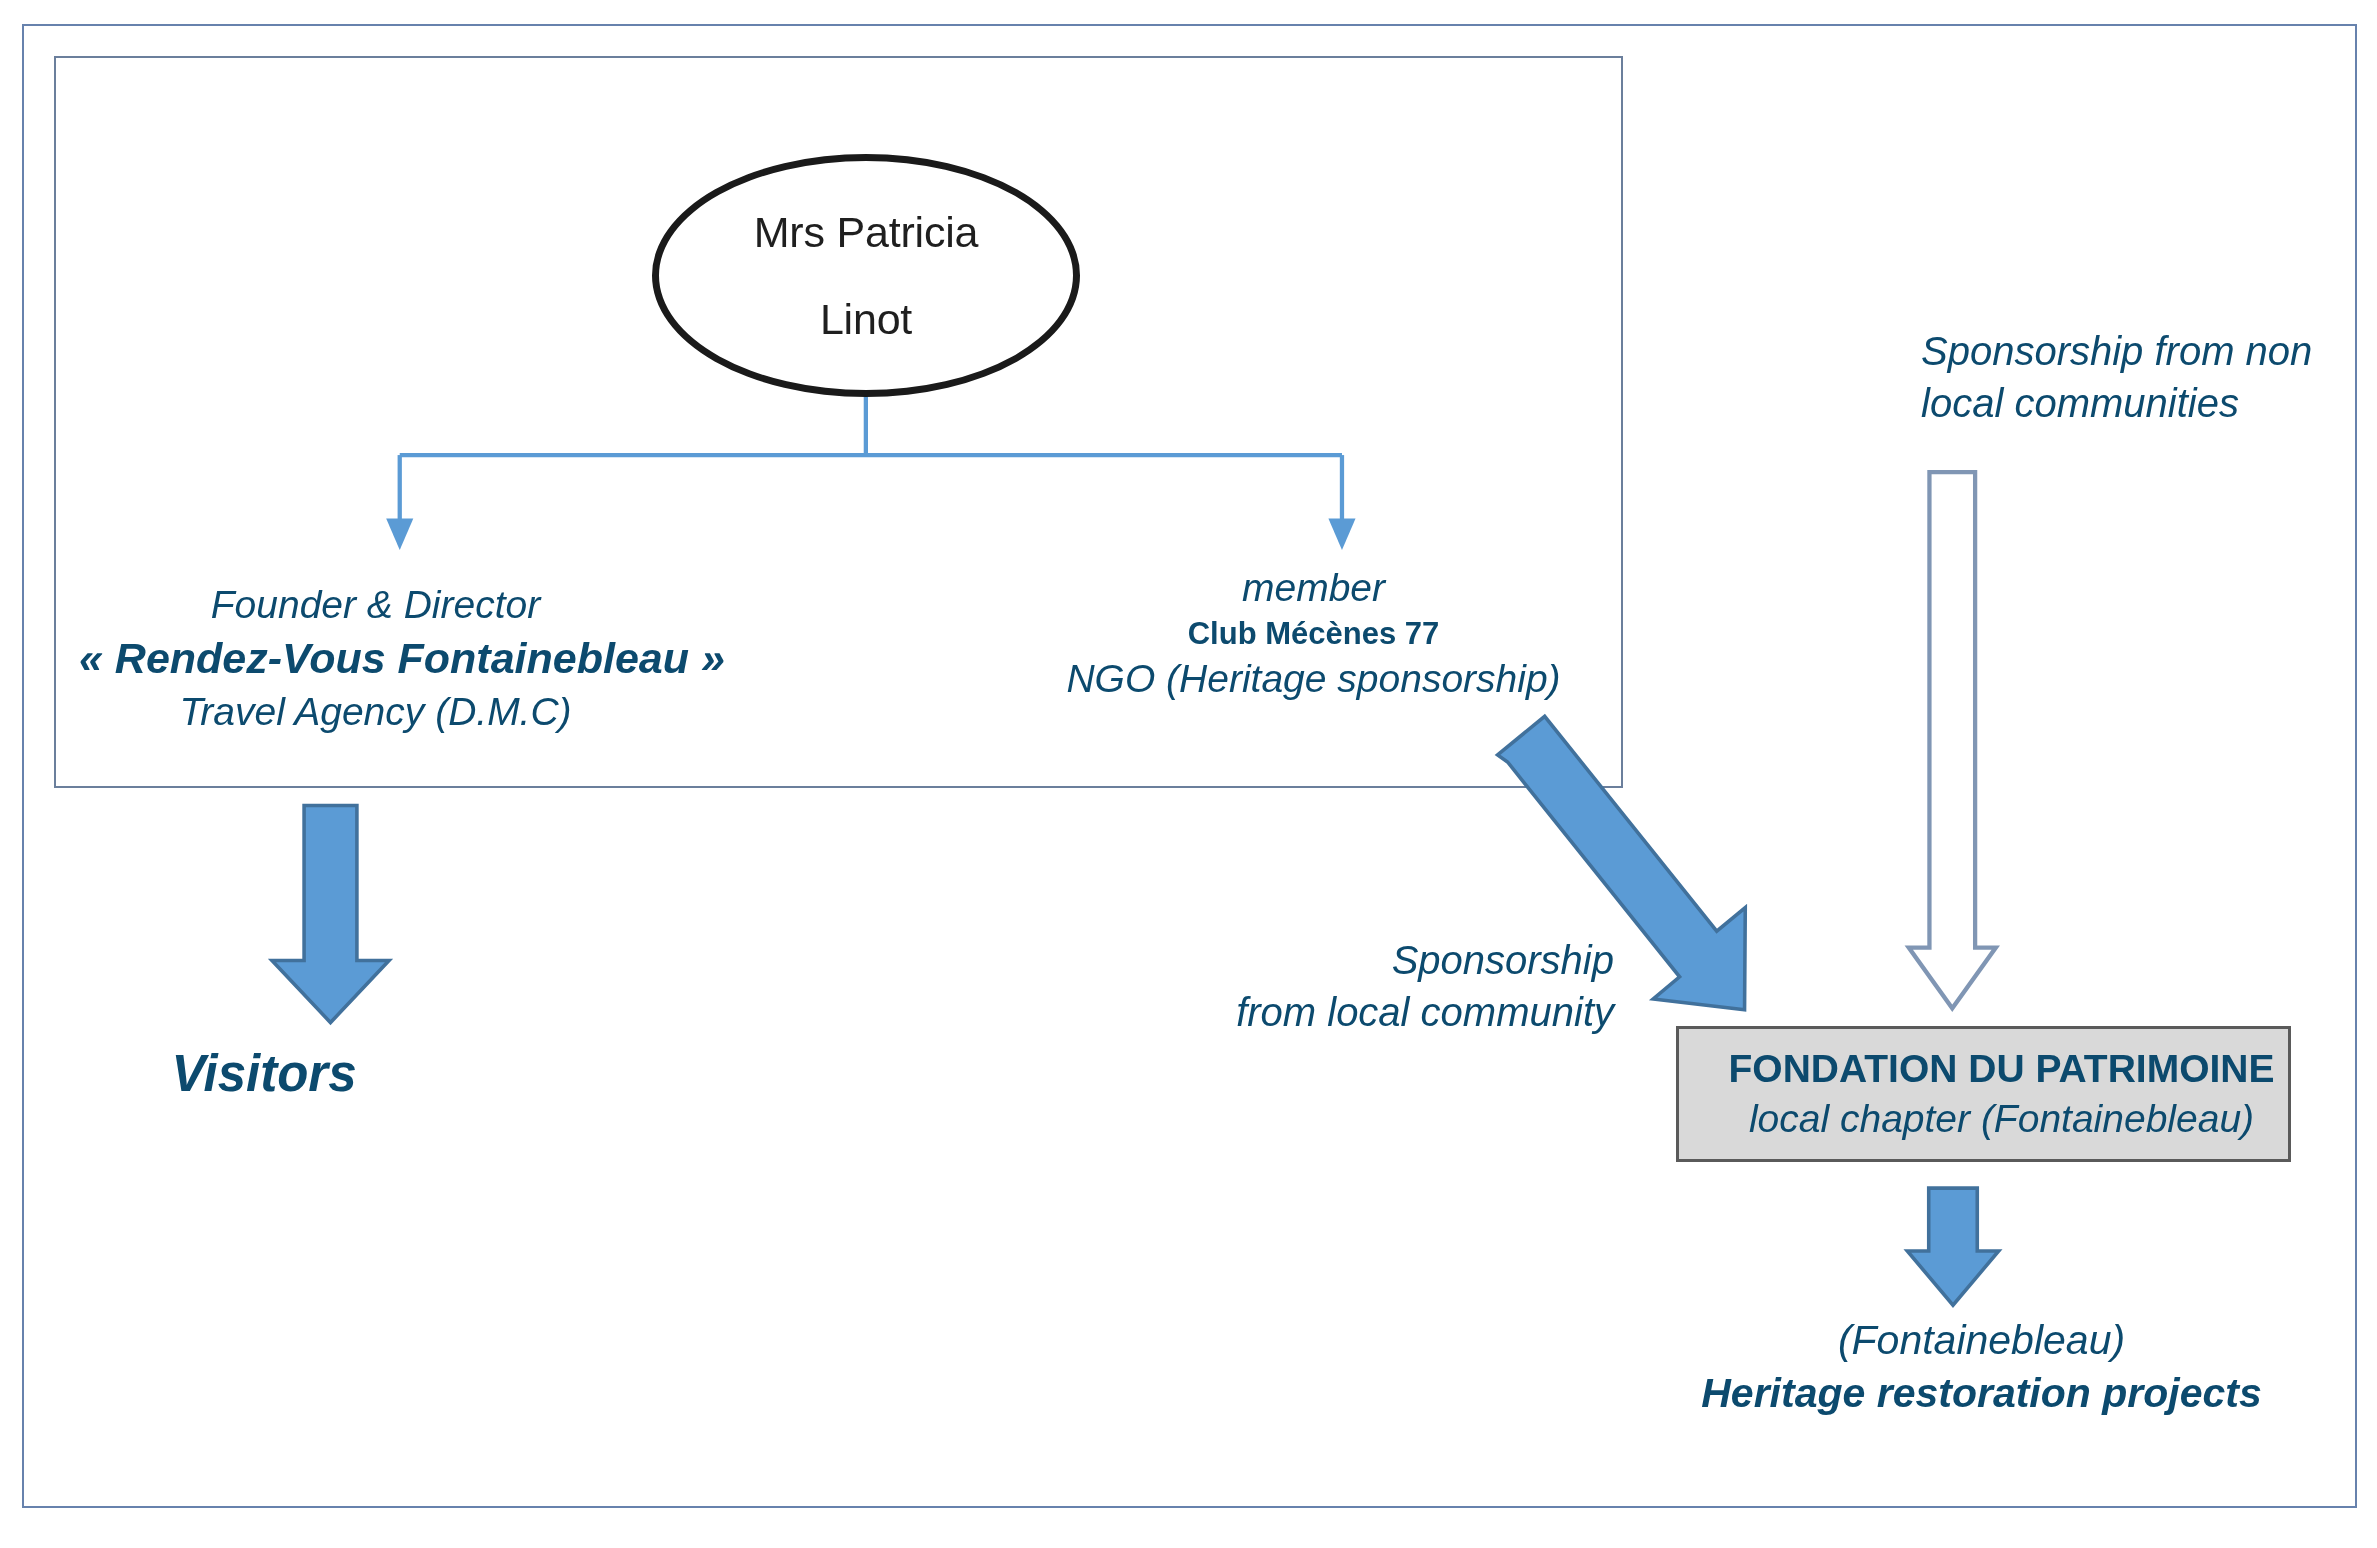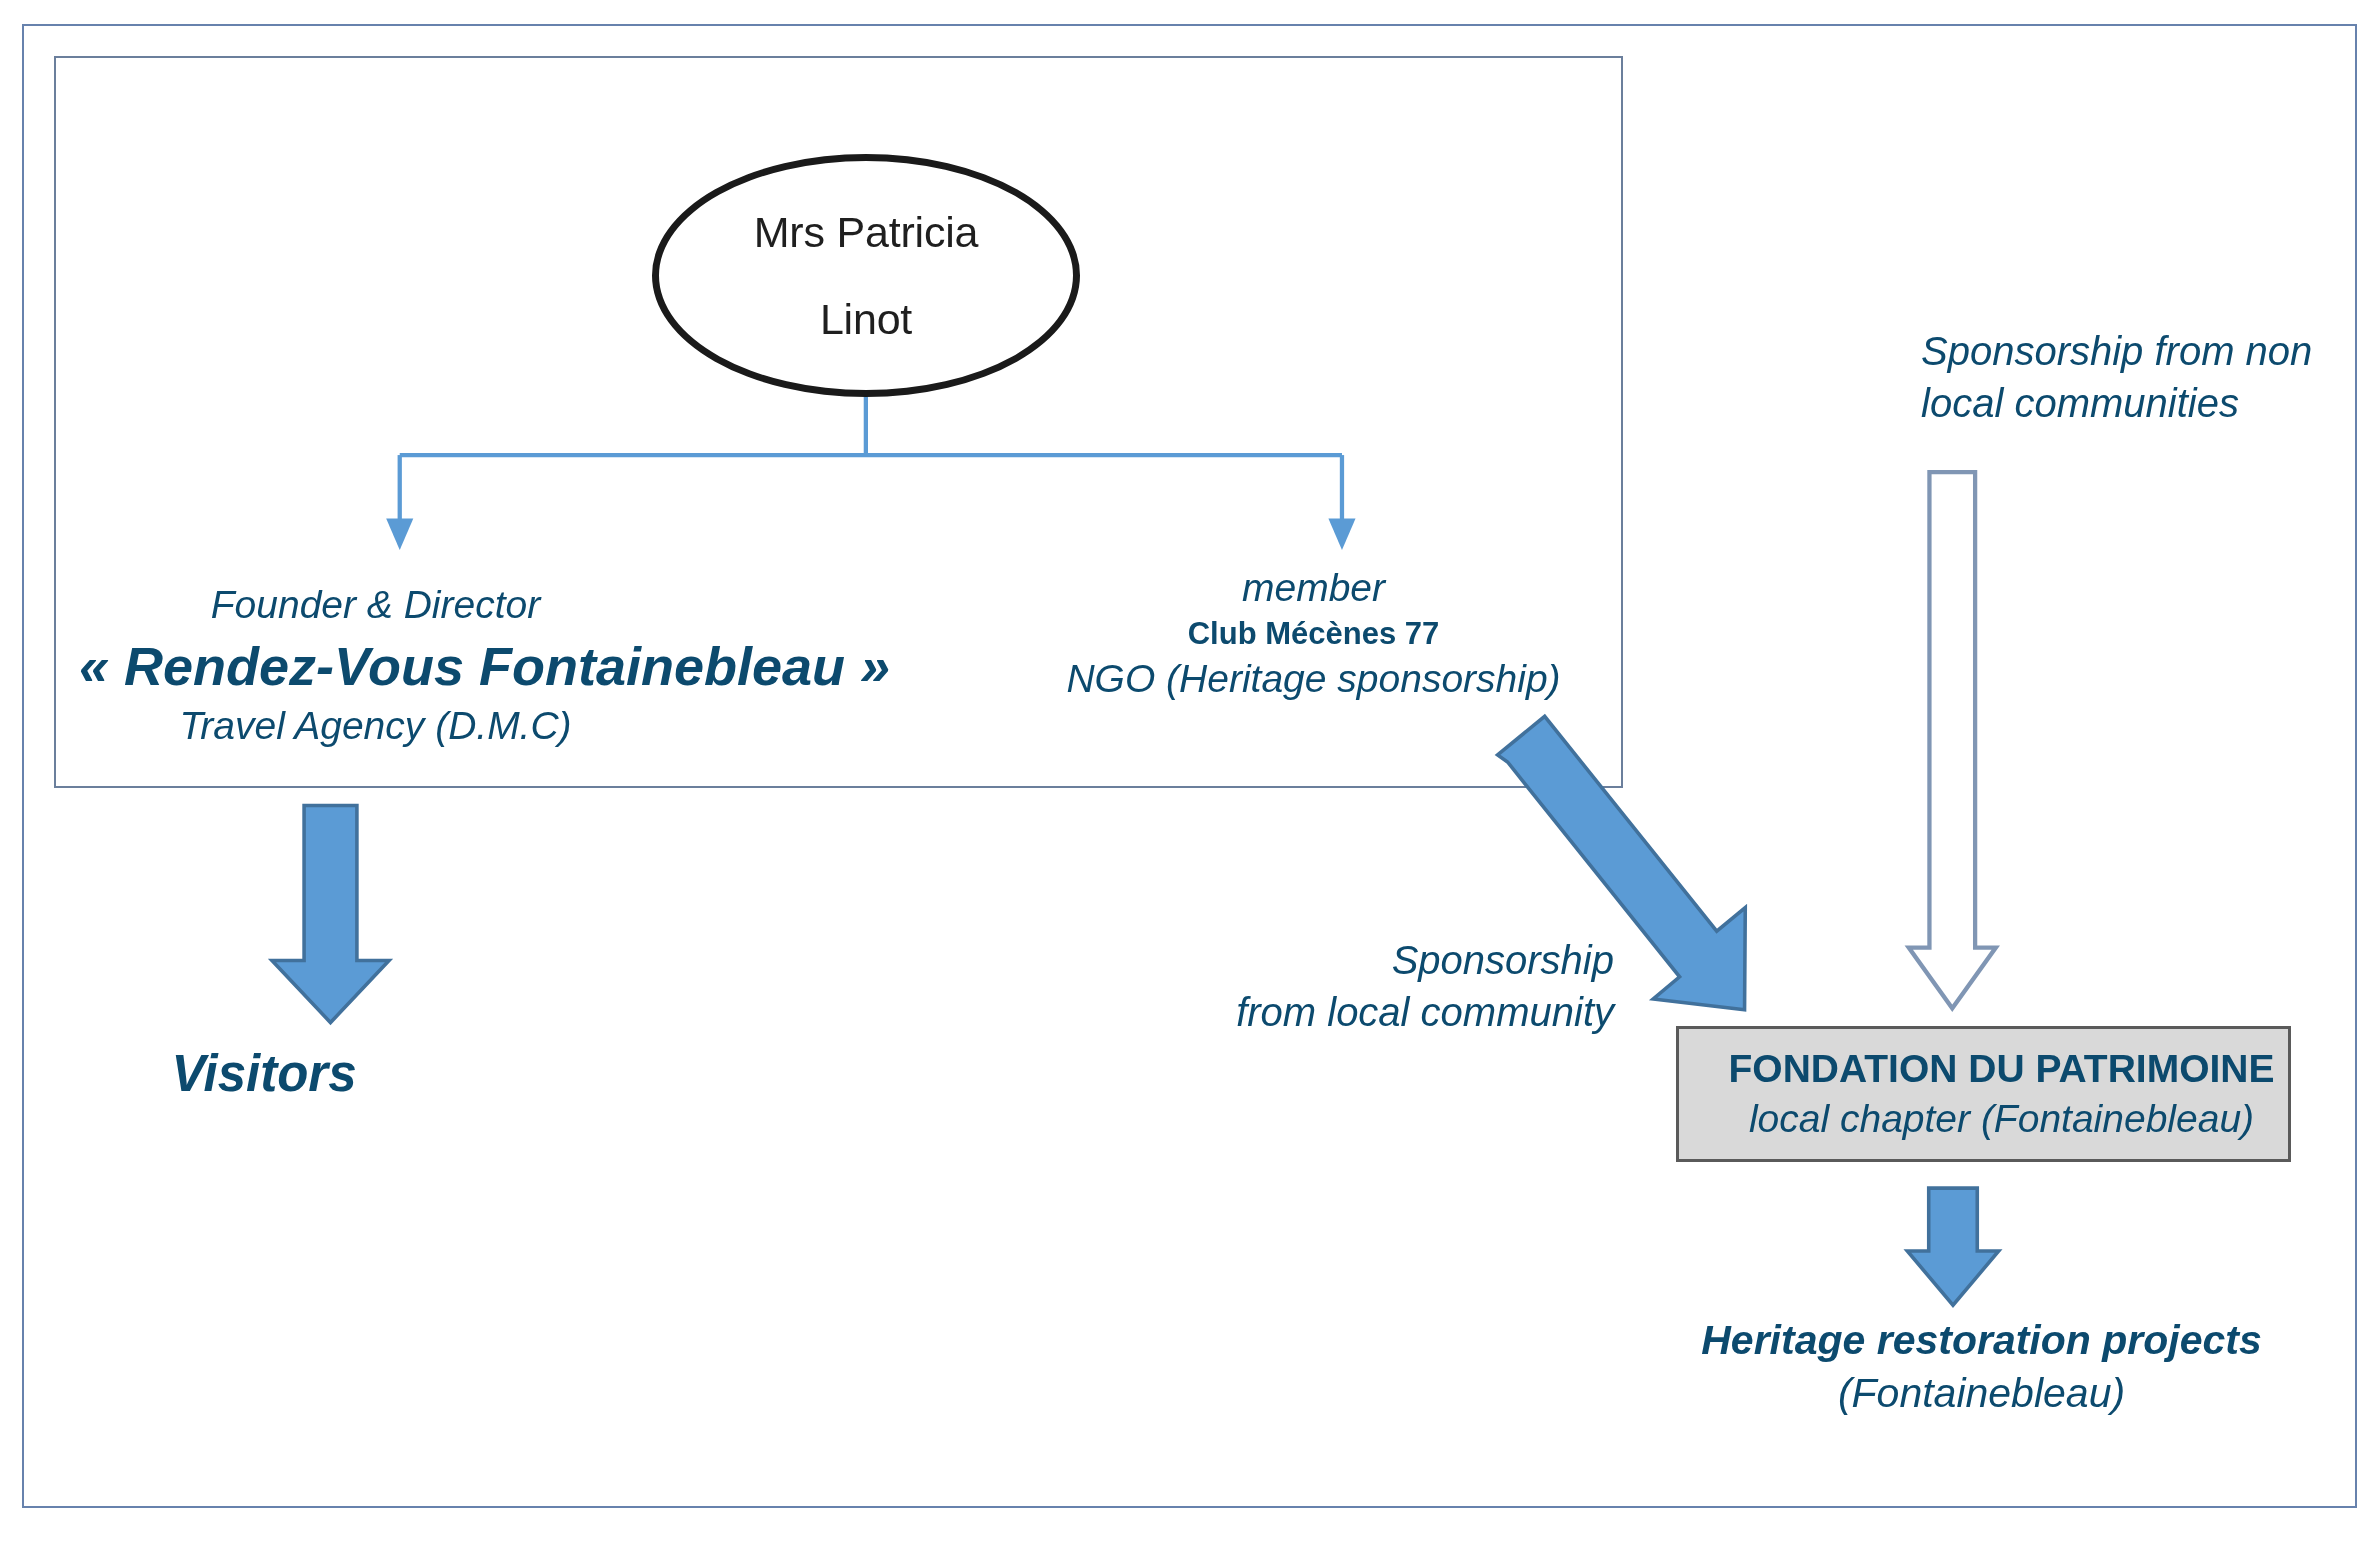--- a/index.html
+++ b/index.html
@@ -66,21 +66,21 @@
   .it{ font-style:italic; }
   .bd{ font-weight:bold; }
   .bdit{ font-weight:bold; font-style:italic; }
 
   #left-role{
     left:79px; top:580px;
     width:593px;
     text-align:center;
     font-size:39px;
   }
-  #left-role .l2{ font-size:54px;text-align:right; }
+  #left-role .l2{ font-size:43px;text-align:right; }
 
   #mid-role{
     left:1042px; top:563px;
     width:543px;
     text-align:center;
     font-size:39px;
   }
   #mid-role .l2{ font-size:31px; }
 
   #sponsor-nonlocal{
@@ -205,18 +205,18 @@
   <div class="tblock" id="visitors">
     <div class="ln bdit">Visitors</div>
   </div>
 
   <div class="gray-box">
     <div class="ln bd">FONDATION DU PATRIMOINE</div>
     <div class="ln it">local chapter (Fontainebleau)</div>
   </div>
 
   <div class="tblock" id="heritage">
+    <div class="ln it">(Fontainebleau)</div>
     <div class="ln bdit">Heritage restoration projects</div>
-    <div class="ln it">(Fontainebleau)</div>
   </div>
 
 </div>
 
 
 </body></html>

